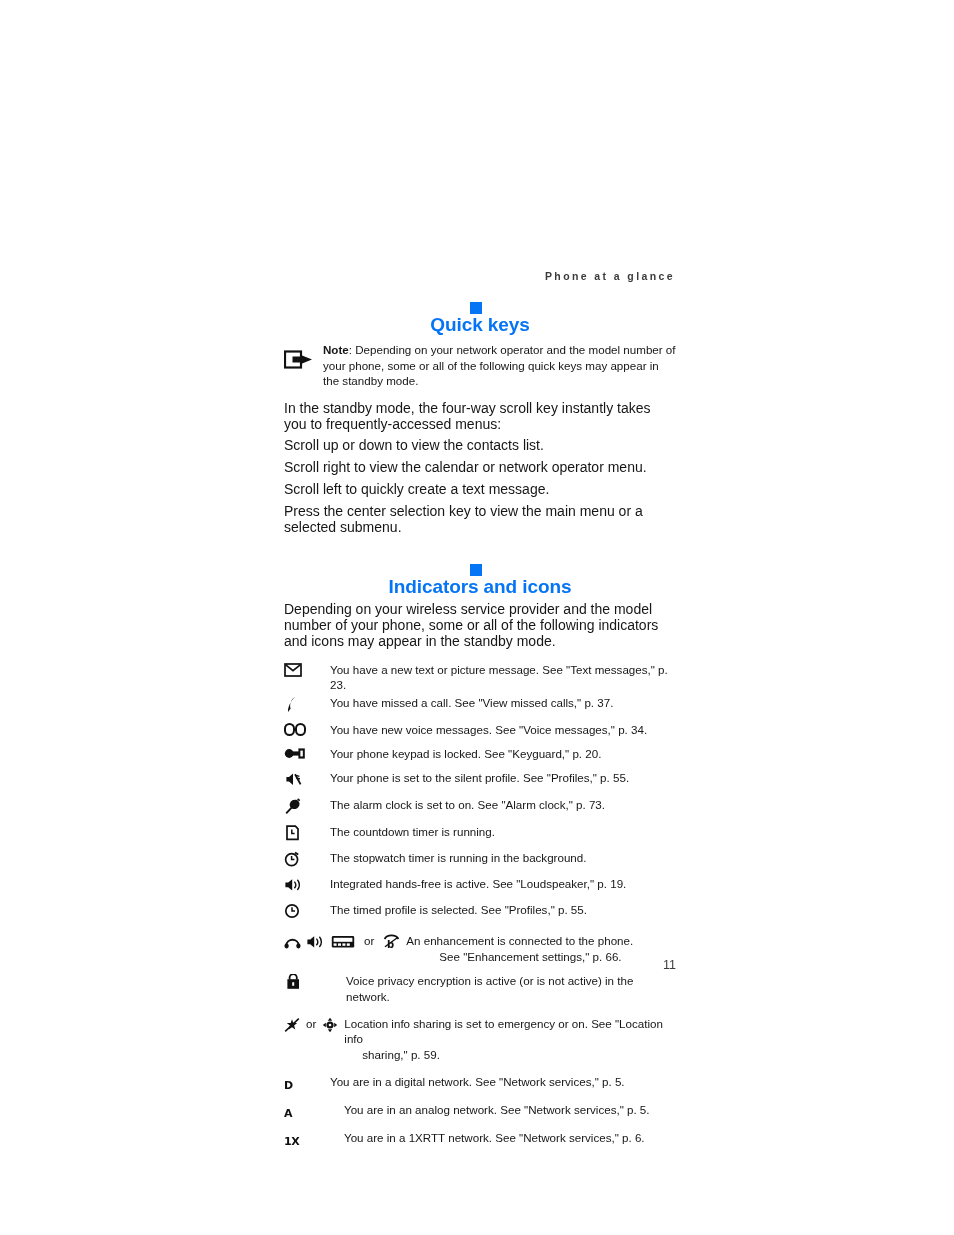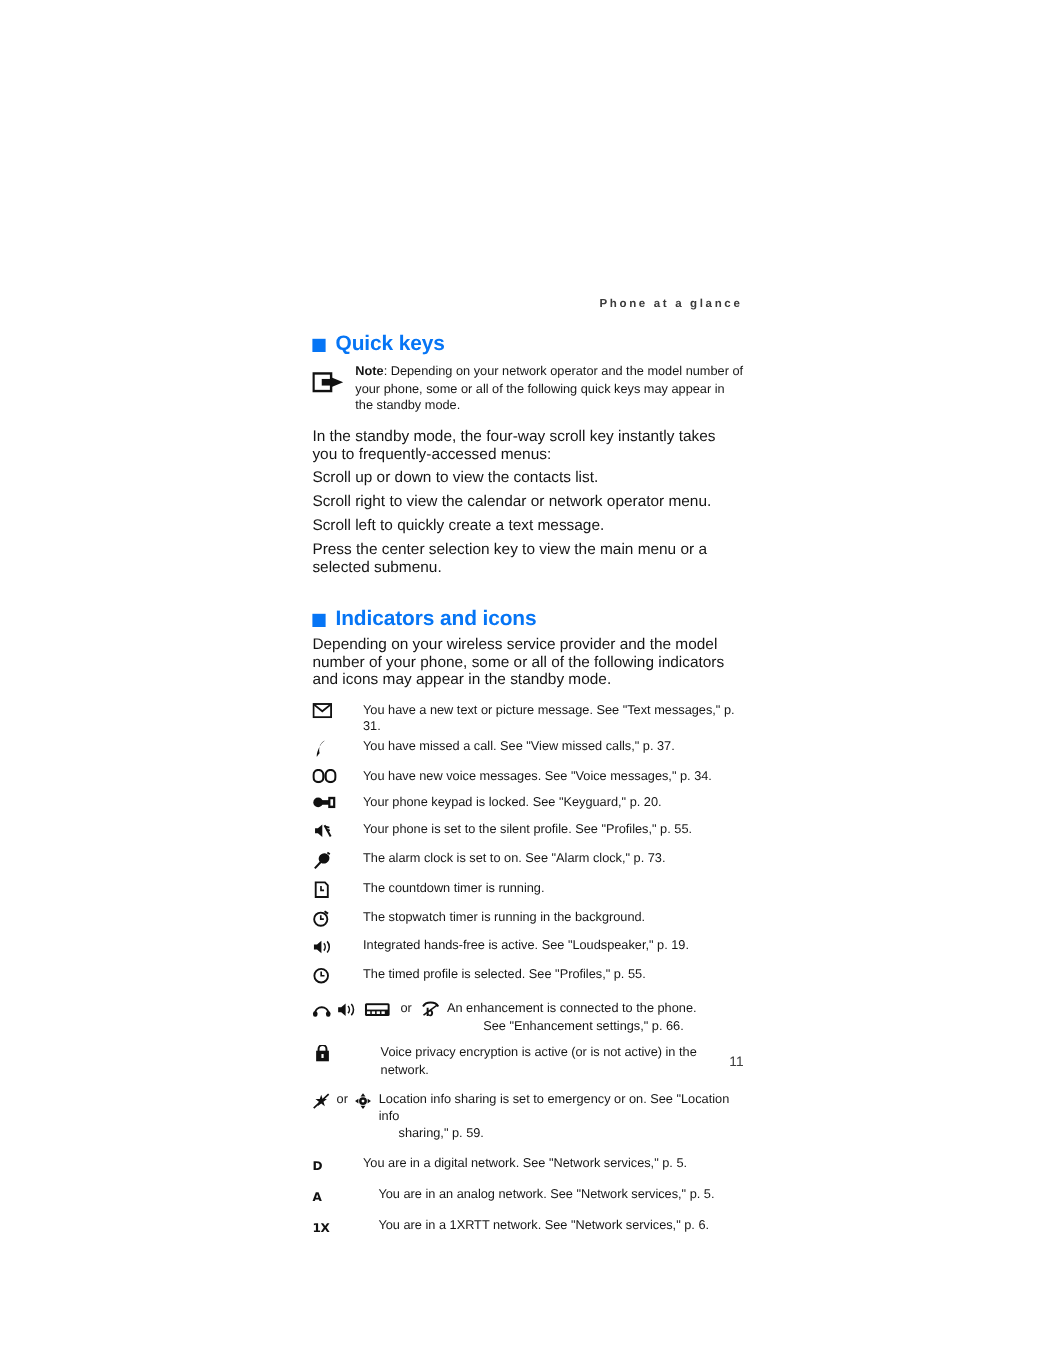--- a/index.html
+++ b/index.html
@@ -45,20 +45,21 @@
   
   h2.section-heading {
     font-size: 19px;
     font-weight: 600;
     color: #0675f5;
     margin: 0 0 3px 0;
     line-height: 24px;
     display: flex;
     align-items: center;
     letter-spacing: -0.1px;
+    flex-direction: column;
   }
   h2.section-heading .bullet-square {
     display: inline-block;
     width: 12px;
     height: 12px;
     background: #0675f5;
     margin-right: 9px;
     flex: 0 0 auto;
     position: relative;
     top: 1px;
@@ -223,21 +224,21 @@
 
     <div class="indicator-list">
 
       <div class="indicator-row pair-top">
         <div class="indicator-icon">
           <svg width="18" height="14" viewBox="0 0 18 14">
             <rect x="1" y="1" width="16" height="12" fill="#fff" stroke="#111" stroke-width="1.7"></rect>
             <path d="M1.8 1.8 L9 7.6 L16.2 1.8" fill="none" stroke="#111" stroke-width="1.7"></path>
           </svg>
         </div>
-        <div class="indicator-desc pad-md">You have a new text or picture message. See "Text messages," p. 31.</div>
+        <div class="indicator-desc pad-md">You have a new text or picture message. See "Text messages," p. 23.</div>
       </div>
 
       <div class="indicator-row">
         <div class="indicator-icon">
           <svg width="18" height="17" viewBox="0 0 18 17">
             <path d="M11.4 1.1 C9.2 2.4 7.0 5.4 5.6 8.6 C4.3 11.6 3.6 14.6 4.1 16.2 C4.6 15.2 5.6 13.6 6.6 12.8 C5.9 11.0 6.0 8.2 6.8 6.0 C7.7 3.6 9.6 1.8 11.4 1.1 Z" fill="#111"></path>
           </svg>
         </div>
         <div class="indicator-desc pad-md">You have missed a call. See "View missed calls," p. 37.</div>
       </div>

